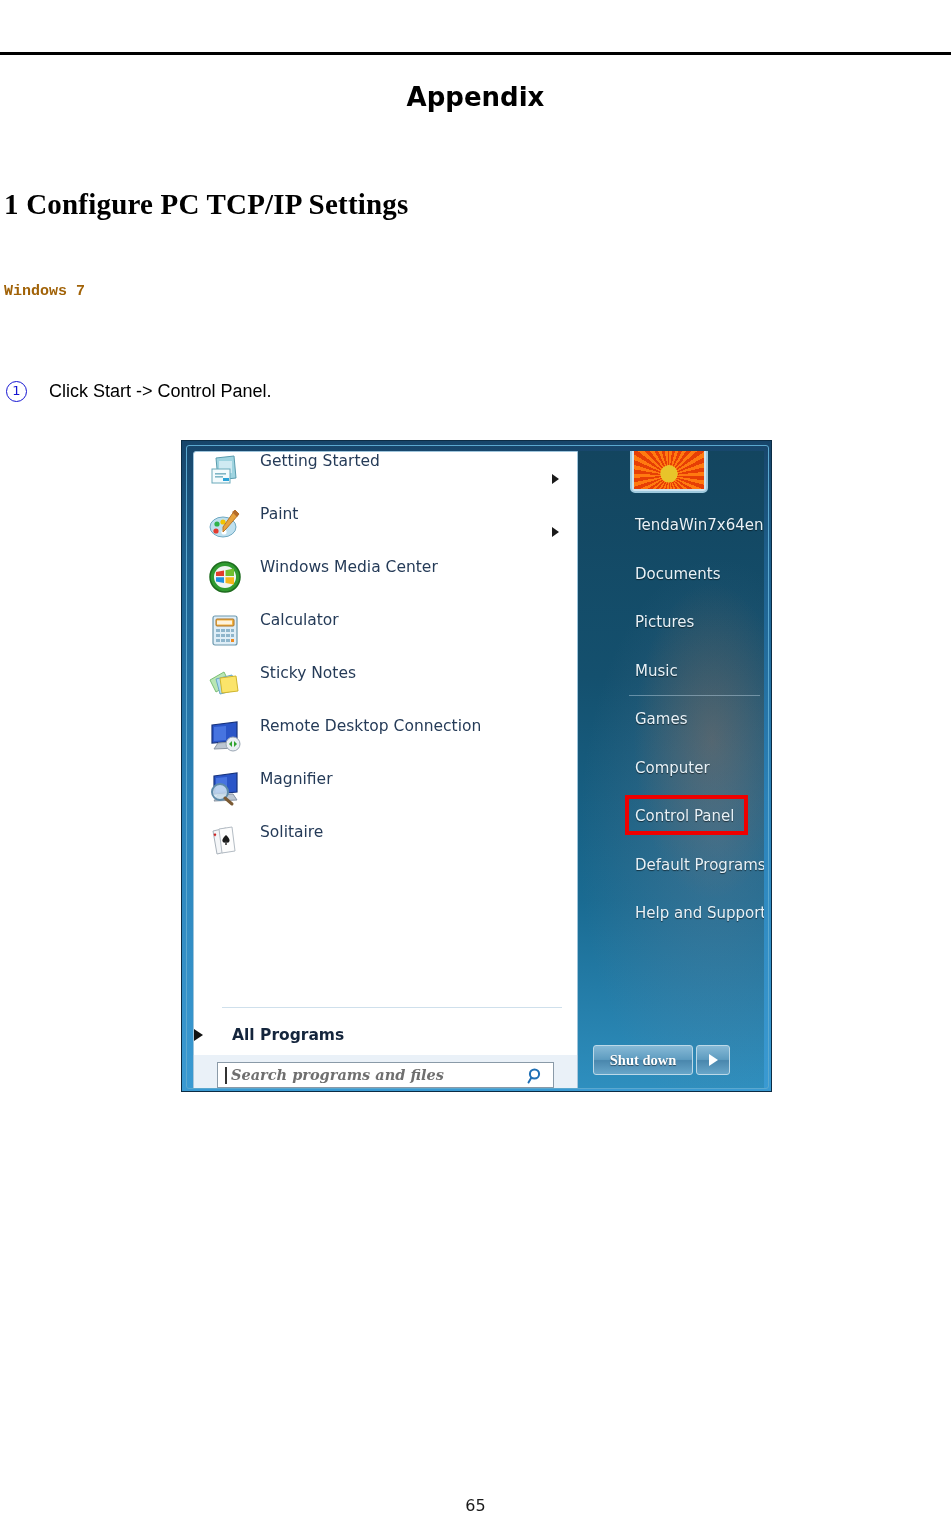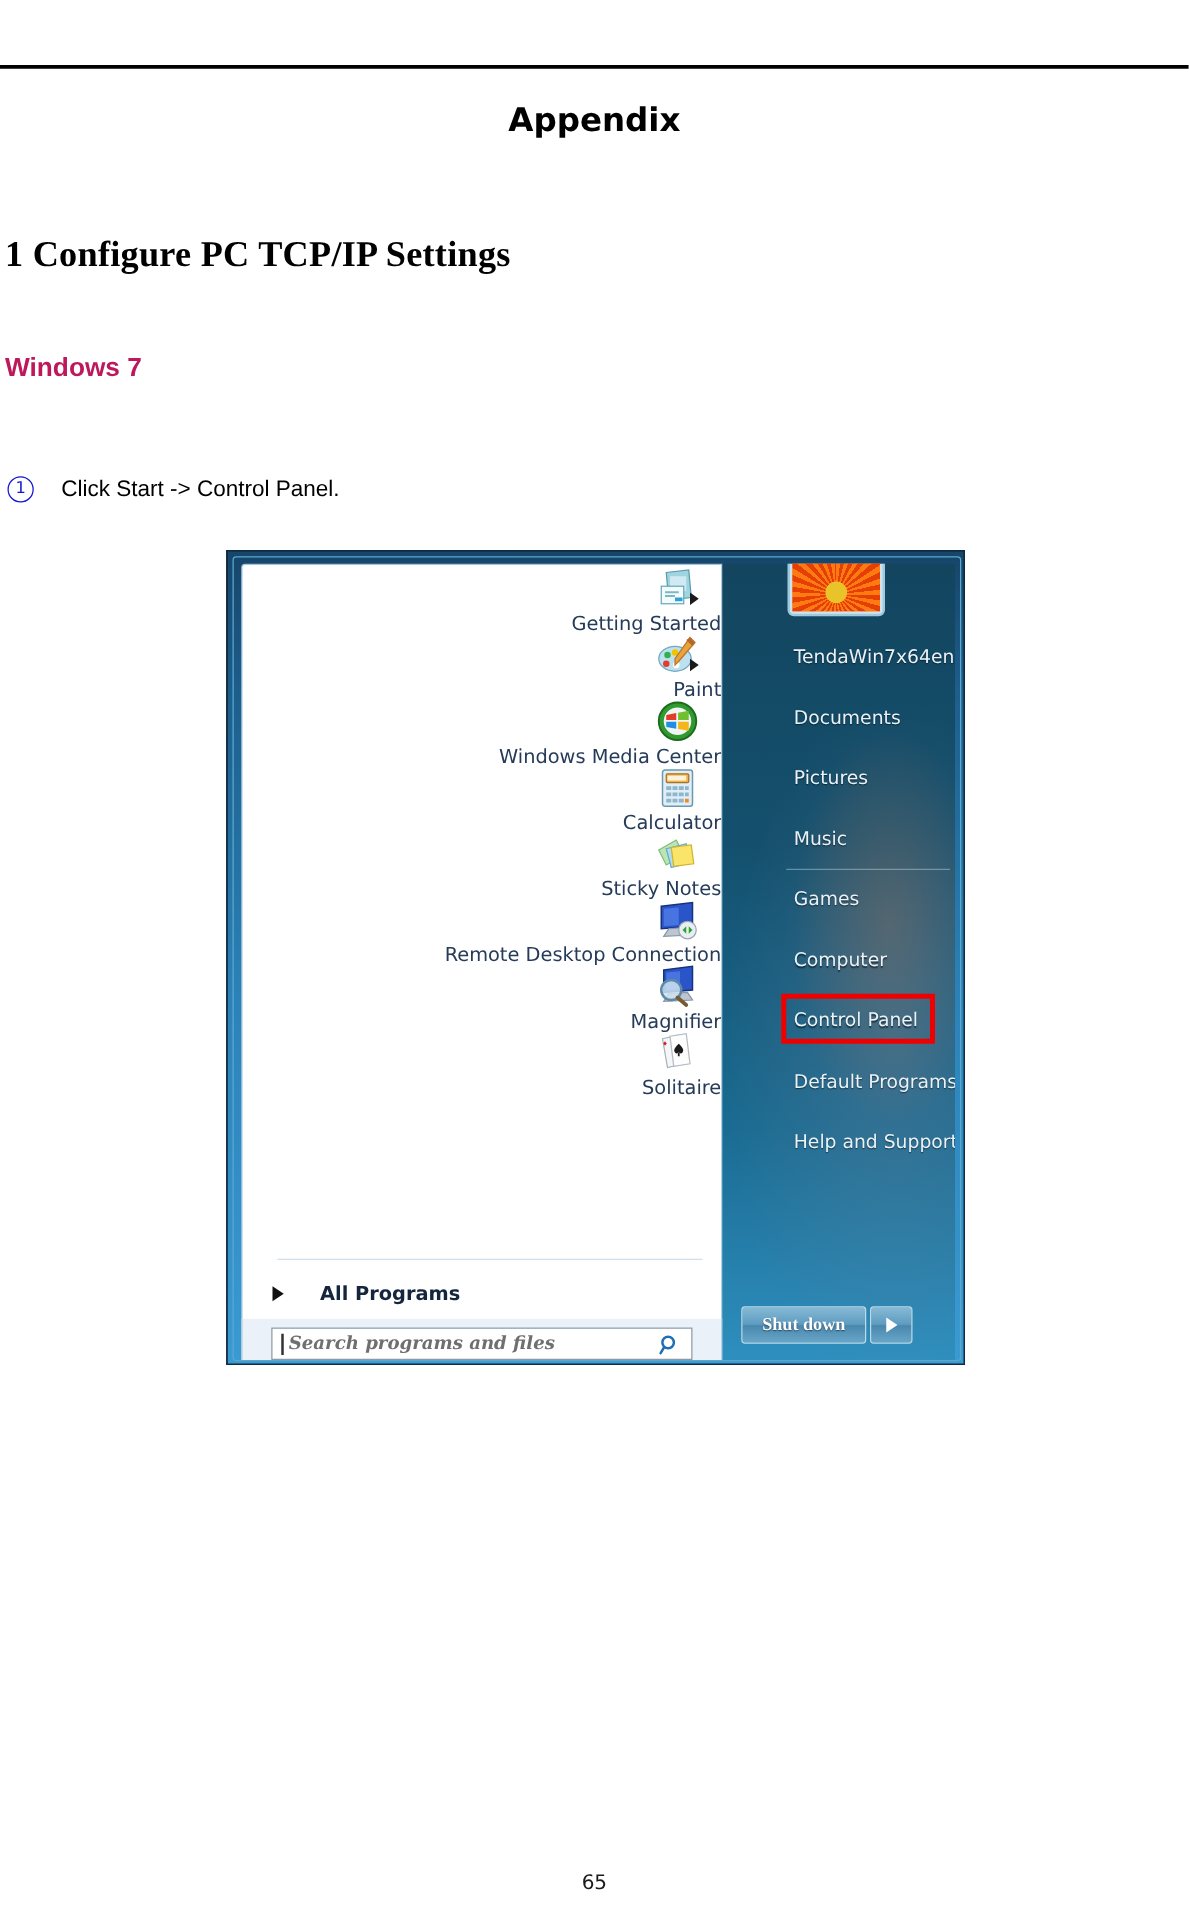--- a/index.html
+++ b/index.html
@@ -73,24 +73,24 @@
     left: 4px; top: 188px;
     font-family: "Liberation Serif", serif;
     font-weight: bold;
     font-size: 29px;
     color: #000000;
     letter-spacing: 0.2px;
   }
   .h2-section {
     position: absolute;
     left: 4px; top: 283px;
-    font-family: Liberation Sans, sans-serif;
+    font-family: Liberation Mono, monospace;
     font-weight: bold;
-    font-size: 21px;
-    color: #be185d;
+    font-size: 15px;
+    color: #a16207;
   }
 
   
   .step-line {
     position: absolute;
     left: 6px; top: 381px;
     display: flex;
     align-items: center;
     font-size: 18px;
     color: #000000;
@@ -156,24 +156,23 @@
   .sm-proglist {
     position: absolute;
     left: 0; top: 0;
     width: 100%;
     height: 540px;
   }
   .sm-item {
     position: relative;
     height: 53px;
     display: flex;
-    align-items: flex-end;
+    align-items: flex-start;
     padding-left: 12px;
     box-sizing: border-box;
-    flex-direction: column;
   }
   .sm-item .ico {
     width: 38px; height: 38px;
     flex: none;
     margin-right: 16px;
     position: relative;
   }
   .sm-item .lbl {
     font-family: "DejaVu Sans", sans-serif;
     font-size: 15.5px;
@@ -198,21 +197,20 @@
     height: 1px;
     background: #cfe0ec;
   }
   .sm-allprograms {
     position: absolute;
     left: 0; top: 563px;
     width: 100%;
     height: 40px;
     display: flex;
     align-items: center;
-    padding-left: 24px;
     box-sizing: border-box;
   }
   .sm-allprograms .tri {
     width: 0; height: 0;
     border-left: 9px solid #111;
     border-top: 6.5px solid transparent;
     border-bottom: 6.5px solid transparent;
     margin-right: 29px;
     flex: none;
   }

